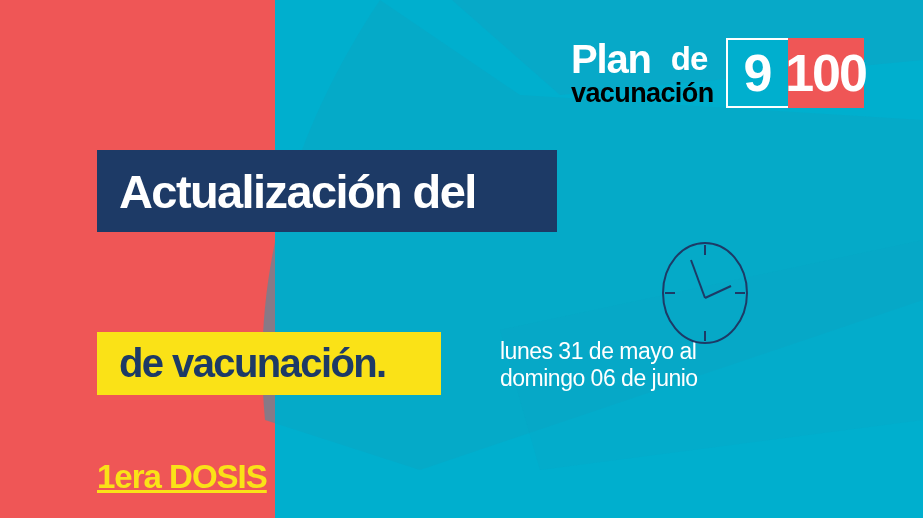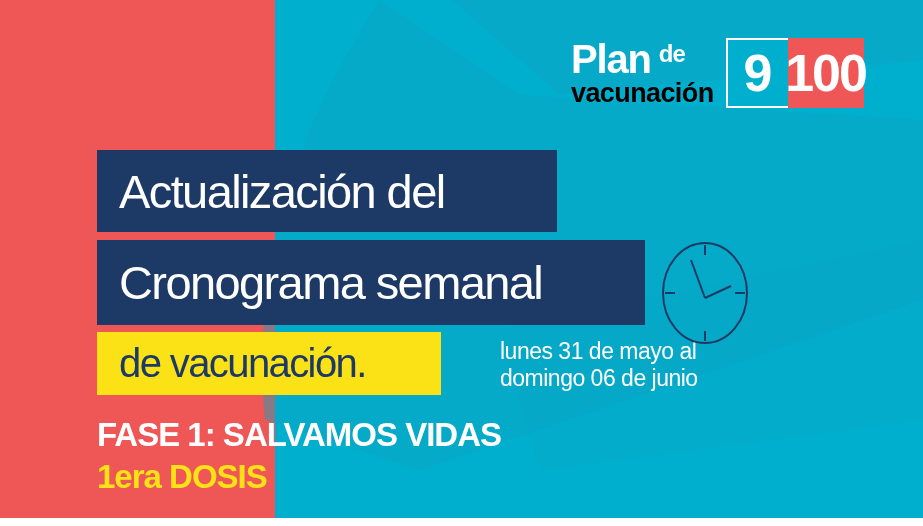--- a/index.html
+++ b/index.html
@@ -51,34 +51,34 @@
     align-items: flex-start;
   }
   .logo-words {
     display: flex;
     flex-direction: column;
     align-items: flex-start;
     padding-top: 2px;
   }
   .logo-line1 {
     display: flex;
-    align-items: flex-start;
+    align-items: flex-end;
     color: #ffffff;
   }
   .logo-plan {
     font-size: 40px;
     font-weight: bold;
     letter-spacing: -1.2px;
     line-height: 0.95;
   }
   .logo-de {
-    font-size: 24px;
+    font-size: 33px;
     font-weight: bold;
     letter-spacing: -0.8px;
-    margin-left: 8px;
+    margin-left: 20px;
   }
   .logo-vacunacion {
     font-size: 27px;
     font-weight: bold;
     color: #000000;
     letter-spacing: -0.6px;
     line-height: 1.05;
     margin-top: 1px;
   }
   .logo-boxes {
@@ -111,21 +111,21 @@
     color: #ffffff;
     font-size: 52px;
     font-weight: bold;
     letter-spacing: -2px;
   }
   
   .band {
     position: absolute;
     display: flex;
     align-items: center;
-    font-weight: normal;
+    font-weight: bold;
     letter-spacing: -1.6px;
     white-space: nowrap;
   }
   .band-1 {
     left: 97px; top: 150px;
     width: 460px; height: 82px;
     background: #1D3A66;
     color: #ffffff;
     font-size: 47px;
     padding-left: 22px;
@@ -174,20 +174,21 @@
   }
   .dose-line {
     position: absolute;
     left: 97px;
     top: 458px;
     color: #FAE217;
     font-size: 33px;
     font-weight: bold;
     letter-spacing: -1px;
     white-space: nowrap;
+    text-decoration: underline;
   }
   
   .clock {
     position: absolute;
     left: 655px;
     top: 238px;
     width: 100px;
     height: 110px;
   }
 </style>
@@ -215,32 +216,30 @@
       </div>
       <div class="logo-vacunacion">vacunación</div>
     </div>
     <div class="logo-boxes">
       <div class="logo-box-9">9</div>
       <div class="logo-box-100">100</div>
     </div>
   </div>
 
   <div class="band band-1">Actualización del</div>
-  <div class="band band-2">Cronograma semanal</div>
   <div class="band band-3">de vacunación.</div>
 
   <div class="date-text">lunes 31 de mayo al
 domingo 06 de junio</div>
 
   <svg class="clock" viewBox="0 0 100 110">
     <ellipse cx="50" cy="55" rx="42" ry="50" fill="none" stroke="#1D3A66" stroke-width="2"></ellipse>
     <line x1="50" y1="7" x2="50" y2="17" stroke="#1D3A66" stroke-width="2"></line>
     <line x1="50" y1="93" x2="50" y2="103" stroke="#1D3A66" stroke-width="2"></line>
     <line x1="10" y1="55" x2="20" y2="55" stroke="#1D3A66" stroke-width="2"></line>
     <line x1="80" y1="55" x2="90" y2="55" stroke="#1D3A66" stroke-width="2"></line>
     <line x1="50" y1="60" x2="36" y2="22" stroke="#1D3A66" stroke-width="2"></line>
     <line x1="50" y1="60" x2="76" y2="48" stroke="#1D3A66" stroke-width="2"></line>
   </svg>
 
-  <div class="phase-line">FASE 1: SALVAMOS VIDAS</div>
   <div class="dose-line">1era DOSIS</div>
 
 </div>
 
 </body></html>

